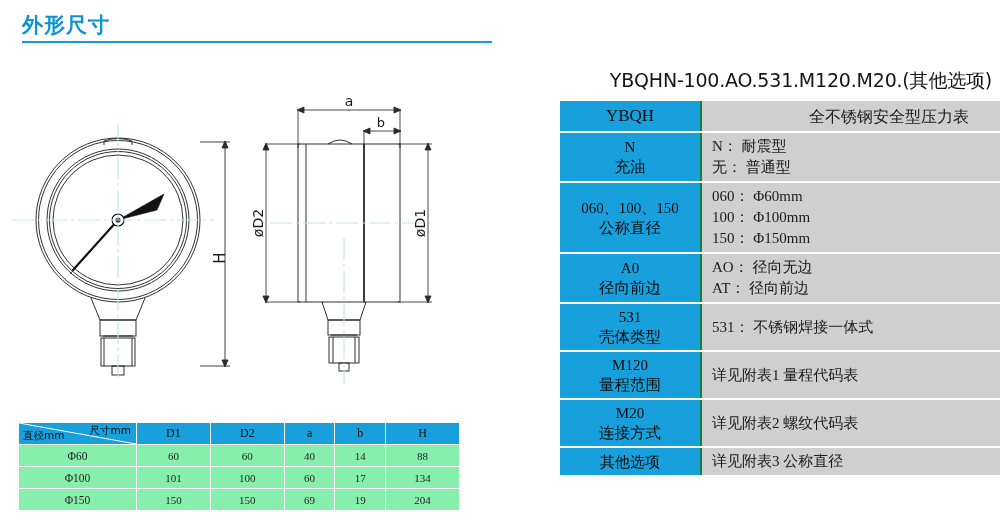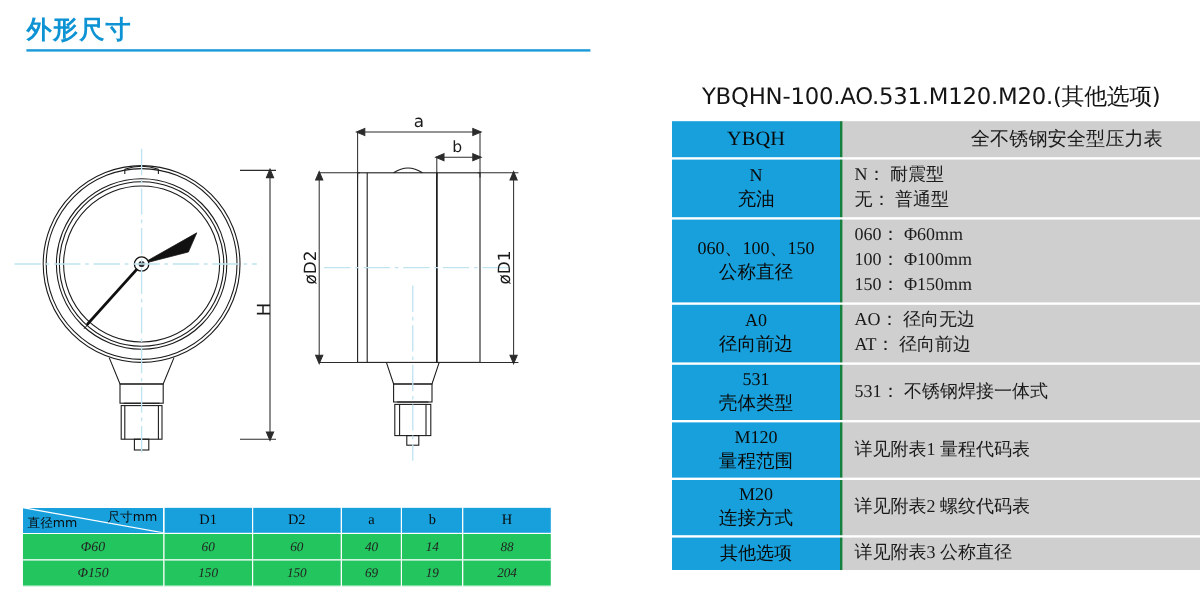--- a/index.html
+++ b/index.html
@@ -33,21 +33,21 @@
     position: absolute; left: 18px; top: 422px;
     width: 442px; border-collapse: collapse;
     font-family: "Liberation Serif", "DejaVu Serif", serif;
   }
   #dim-table td, #dim-table th {
     border: 1px solid #ffffff; text-align: center;
     font-size: 11px; color: #231f20; font-weight: normal;
     height: 22px; padding: 0;
   }
   #dim-table thead th { background: #17a0dc; color: #0a0a0a; font-size: 12px; }
-  #dim-table tbody td { background: #22c55e; font-style: italic; }
+  #dim-table tbody td { background: #86efac; }
   #dim-table tbody td:first-child { font-size: 11.5px; }
   .corner-cell {
     position: relative; background: #17a0dc;
     width: 118px; height: 36px; overflow: hidden;
   }
   .corner-cell .diag {
     position: absolute; left: 0; top: 0; width: 100%; height: 100%;
   }
   .corner-cell .lbl-top {
     position: absolute; right: 5px; top: 1px;
@@ -56,21 +56,21 @@
   }
   .corner-cell .lbl-bot {
     position: absolute; left: 4px; bottom: 1px;
     font-size: 10.5px; color: #0a0a0a; white-space: nowrap;
     font-family: "DejaVu Sans", sans-serif;
   }
 
   
   #model-code {
     position: absolute; left: 560px; top: 68px; width: 432px;
-    font-size: 19px; color: #151515; text-align: center;
+    font-size: 19px; color: #151515; text-align: right;
     font-family: "DejaVu Sans", "Liberation Sans", sans-serif;
     letter-spacing: -0.2px; white-space: nowrap;
   }
   #sel-table {
     position: absolute; left: 560px; top: 99px;
     width: 516px; border-collapse: separate; border-spacing: 0 2px;
   }
   #sel-table tr td { vertical-align: middle; }
   #sel-table .code-cell {
     width: 140px; background: #17a0dc; color: #0a0a0a;
@@ -237,20 +237,28 @@
     <tbody>
       <tr>
         <td>Φ60</td>
         <td>60</td>
         <td>60</td>
         <td>40</td>
         <td>14</td>
         <td>88</td>
       </tr>
       <tr>
+        <td>Φ100</td>
+        <td>101</td>
+        <td>100</td>
+        <td>60</td>
+        <td>17</td>
+        <td>134</td>
+      </tr>
+      <tr>
         <td>Φ150</td>
         <td>150</td>
         <td>150</td>
         <td>69</td>
         <td>19</td>
         <td>204</td>
       </tr>
     </tbody>
   </table>
 

